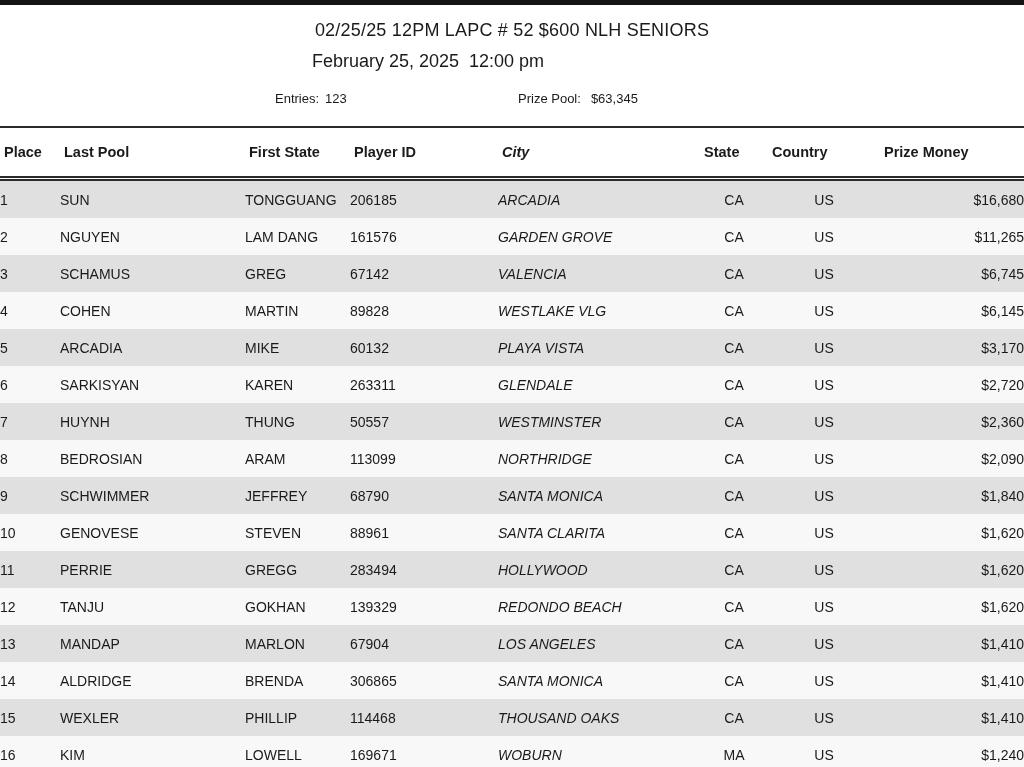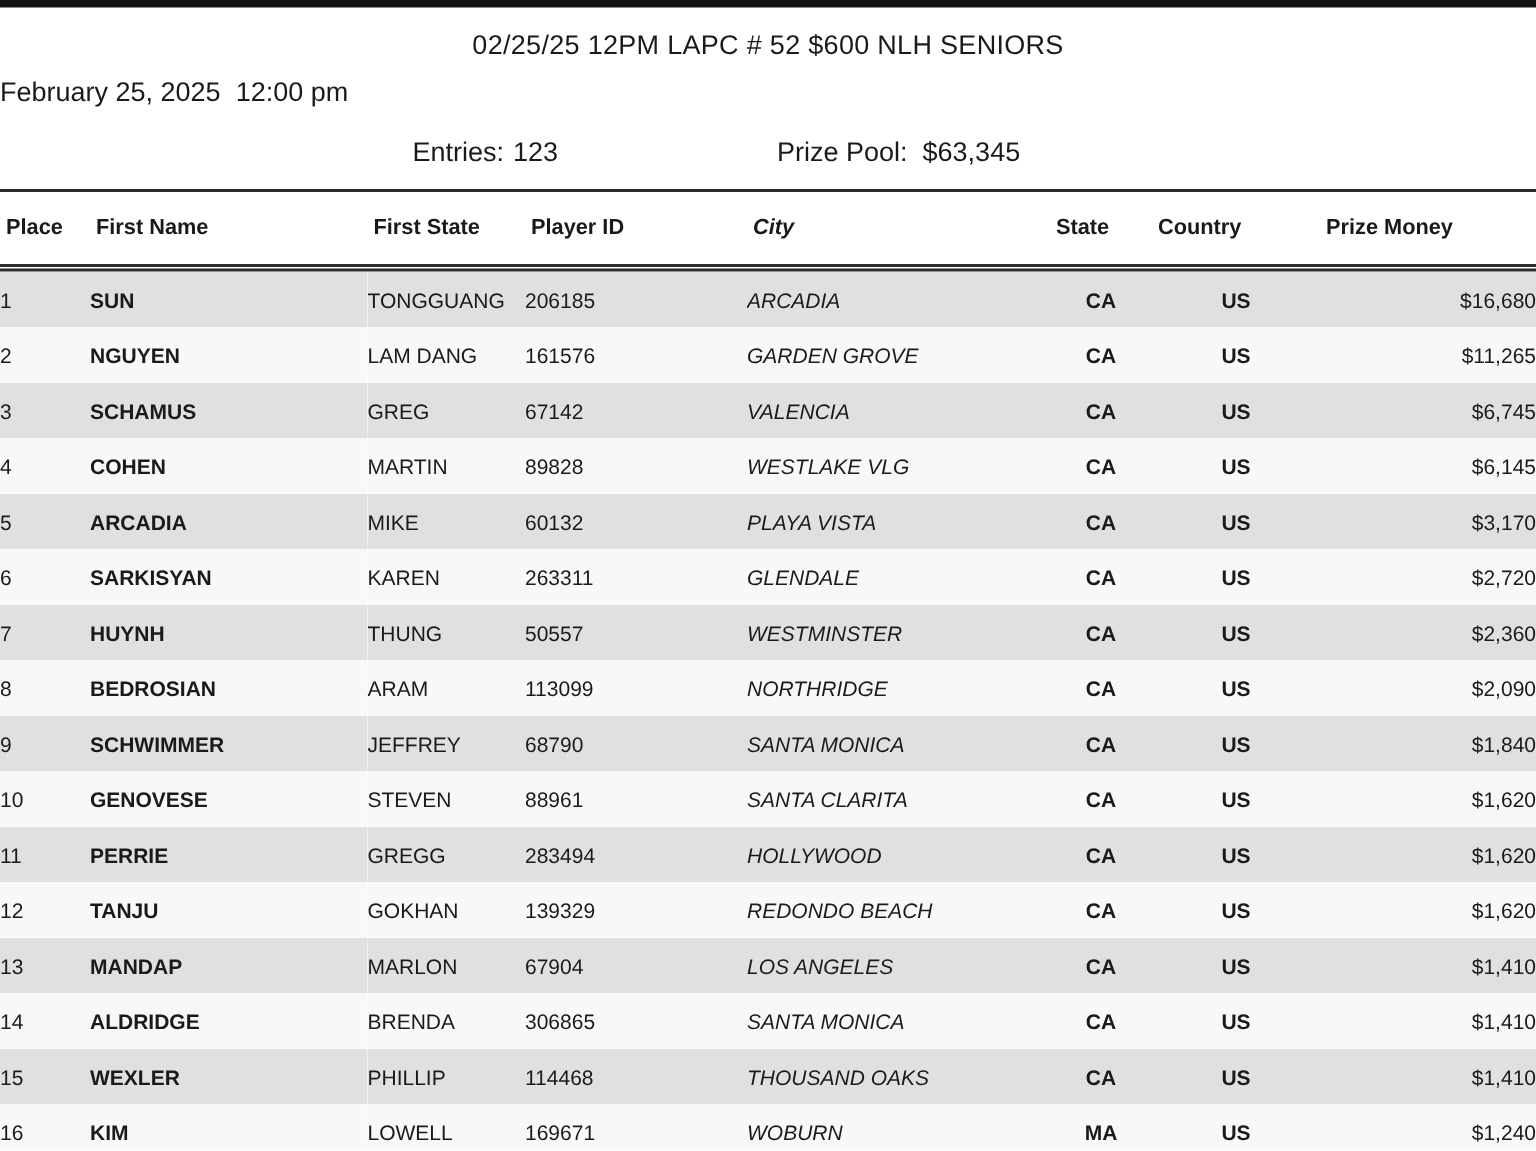--- a/index.html
+++ b/index.html
@@ -17,23 +17,23 @@
   }
   .page{position:relative;width:1024px;height:767px;background:var(--page-bg);}
   .top-rule{position:absolute;top:0;left:0;width:1024px;height:5px;background:#141414;}
 
   .page-title{
     position:absolute;top:20px;left:0;width:1024px;
     text-align:center;font-size:18px;letter-spacing:0.2px;white-space:pre;
   }
   .date-line{
     position:absolute;top:51px;left:0;width:856px;
-    text-align:left;font-size:18px;white-space:pre;
-  }
-  .stats{position:absolute;top:91px;left:0;width:865px;height:24px;font-size:18px;}
+    text-align:center;font-size:18px;white-space:pre;
+  }
+  .stats{position:absolute;top:91px;left:0;width:865px;height:24px;font-size:13px;}
   .entries{position:absolute;left:275px;top:0;white-space:pre;}
   .prize-pool{position:absolute;left:518px;top:0;white-space:pre;}
   .stat-label{margin-right:6px;}
   .prize-pool .stat-label{margin-right:10px;}
 
   .table-block{position:absolute;top:126px;left:0;width:1024px;}
   .header-rule{width:1024px;height:2px;background:var(--rule);}
   .double-rule{width:1024px;height:1px;border-top:2px solid var(--rule);border-bottom:2px solid var(--rule);background:#fff;box-sizing:content-box;}
 
   table.results{
@@ -50,25 +50,25 @@
   table.results col.c-prize{width:144px;}
 
   table.results th{
     font-weight:bold;font-size:14.5px;text-align:left;vertical-align:middle;
     height:40px;padding:4px;white-space:nowrap;overflow:hidden;
   }
   table.results td{
     padding:0;height:37px;vertical-align:middle;white-space:nowrap;overflow:hidden;
   }
   .pad-place{padding-left:14px;}
-  .pad-last{padding-left:7px;font-weight:bold;}
+  .pad-last{padding-left:7px;}
   .pad-first{padding-left:2px;}
   .pad-id{padding-left:2px;}
   .pad-city{padding-left:2px;font-style:italic;}
-  .al-center{text-align:center;font-weight:bold;}
+  .al-center{text-align:center;}
   .al-right{text-align:right;padding-right:49px;margin-left:48px;}
 
   tbody tr:nth-child(odd) td{background:var(--row-alt);}
   tbody tr:nth-child(even) td{background:var(--row-main);}
 </style>
 </head>
 <body>
 
 <div class="page">
   <div class="top-rule"></div>
@@ -90,21 +90,21 @@
           <col class="c-first">
           <col class="c-id">
         <col class="c-city">
           <col class="c-state">
           <col class="c-country">
           <col class="c-prize">
       </colgroup>
       <thead>
         <tr>
           <th class="pad-place">Place</th>
-          <th class="pad-last">First Name</th>
+          <th class="pad-last">Last Pool</th>
           <th class="pad-first">First State</th>
           <th class="pad-id">Player ID</th>
           <th class="pad-city">City</th>
           <th class="al-center">State</th>
           <th class="al-center">Country</th>
           <th class="al-right">Prize Money</th>
         </tr>
       </thead>
     </table>
     <div class="double-rule"></div>

